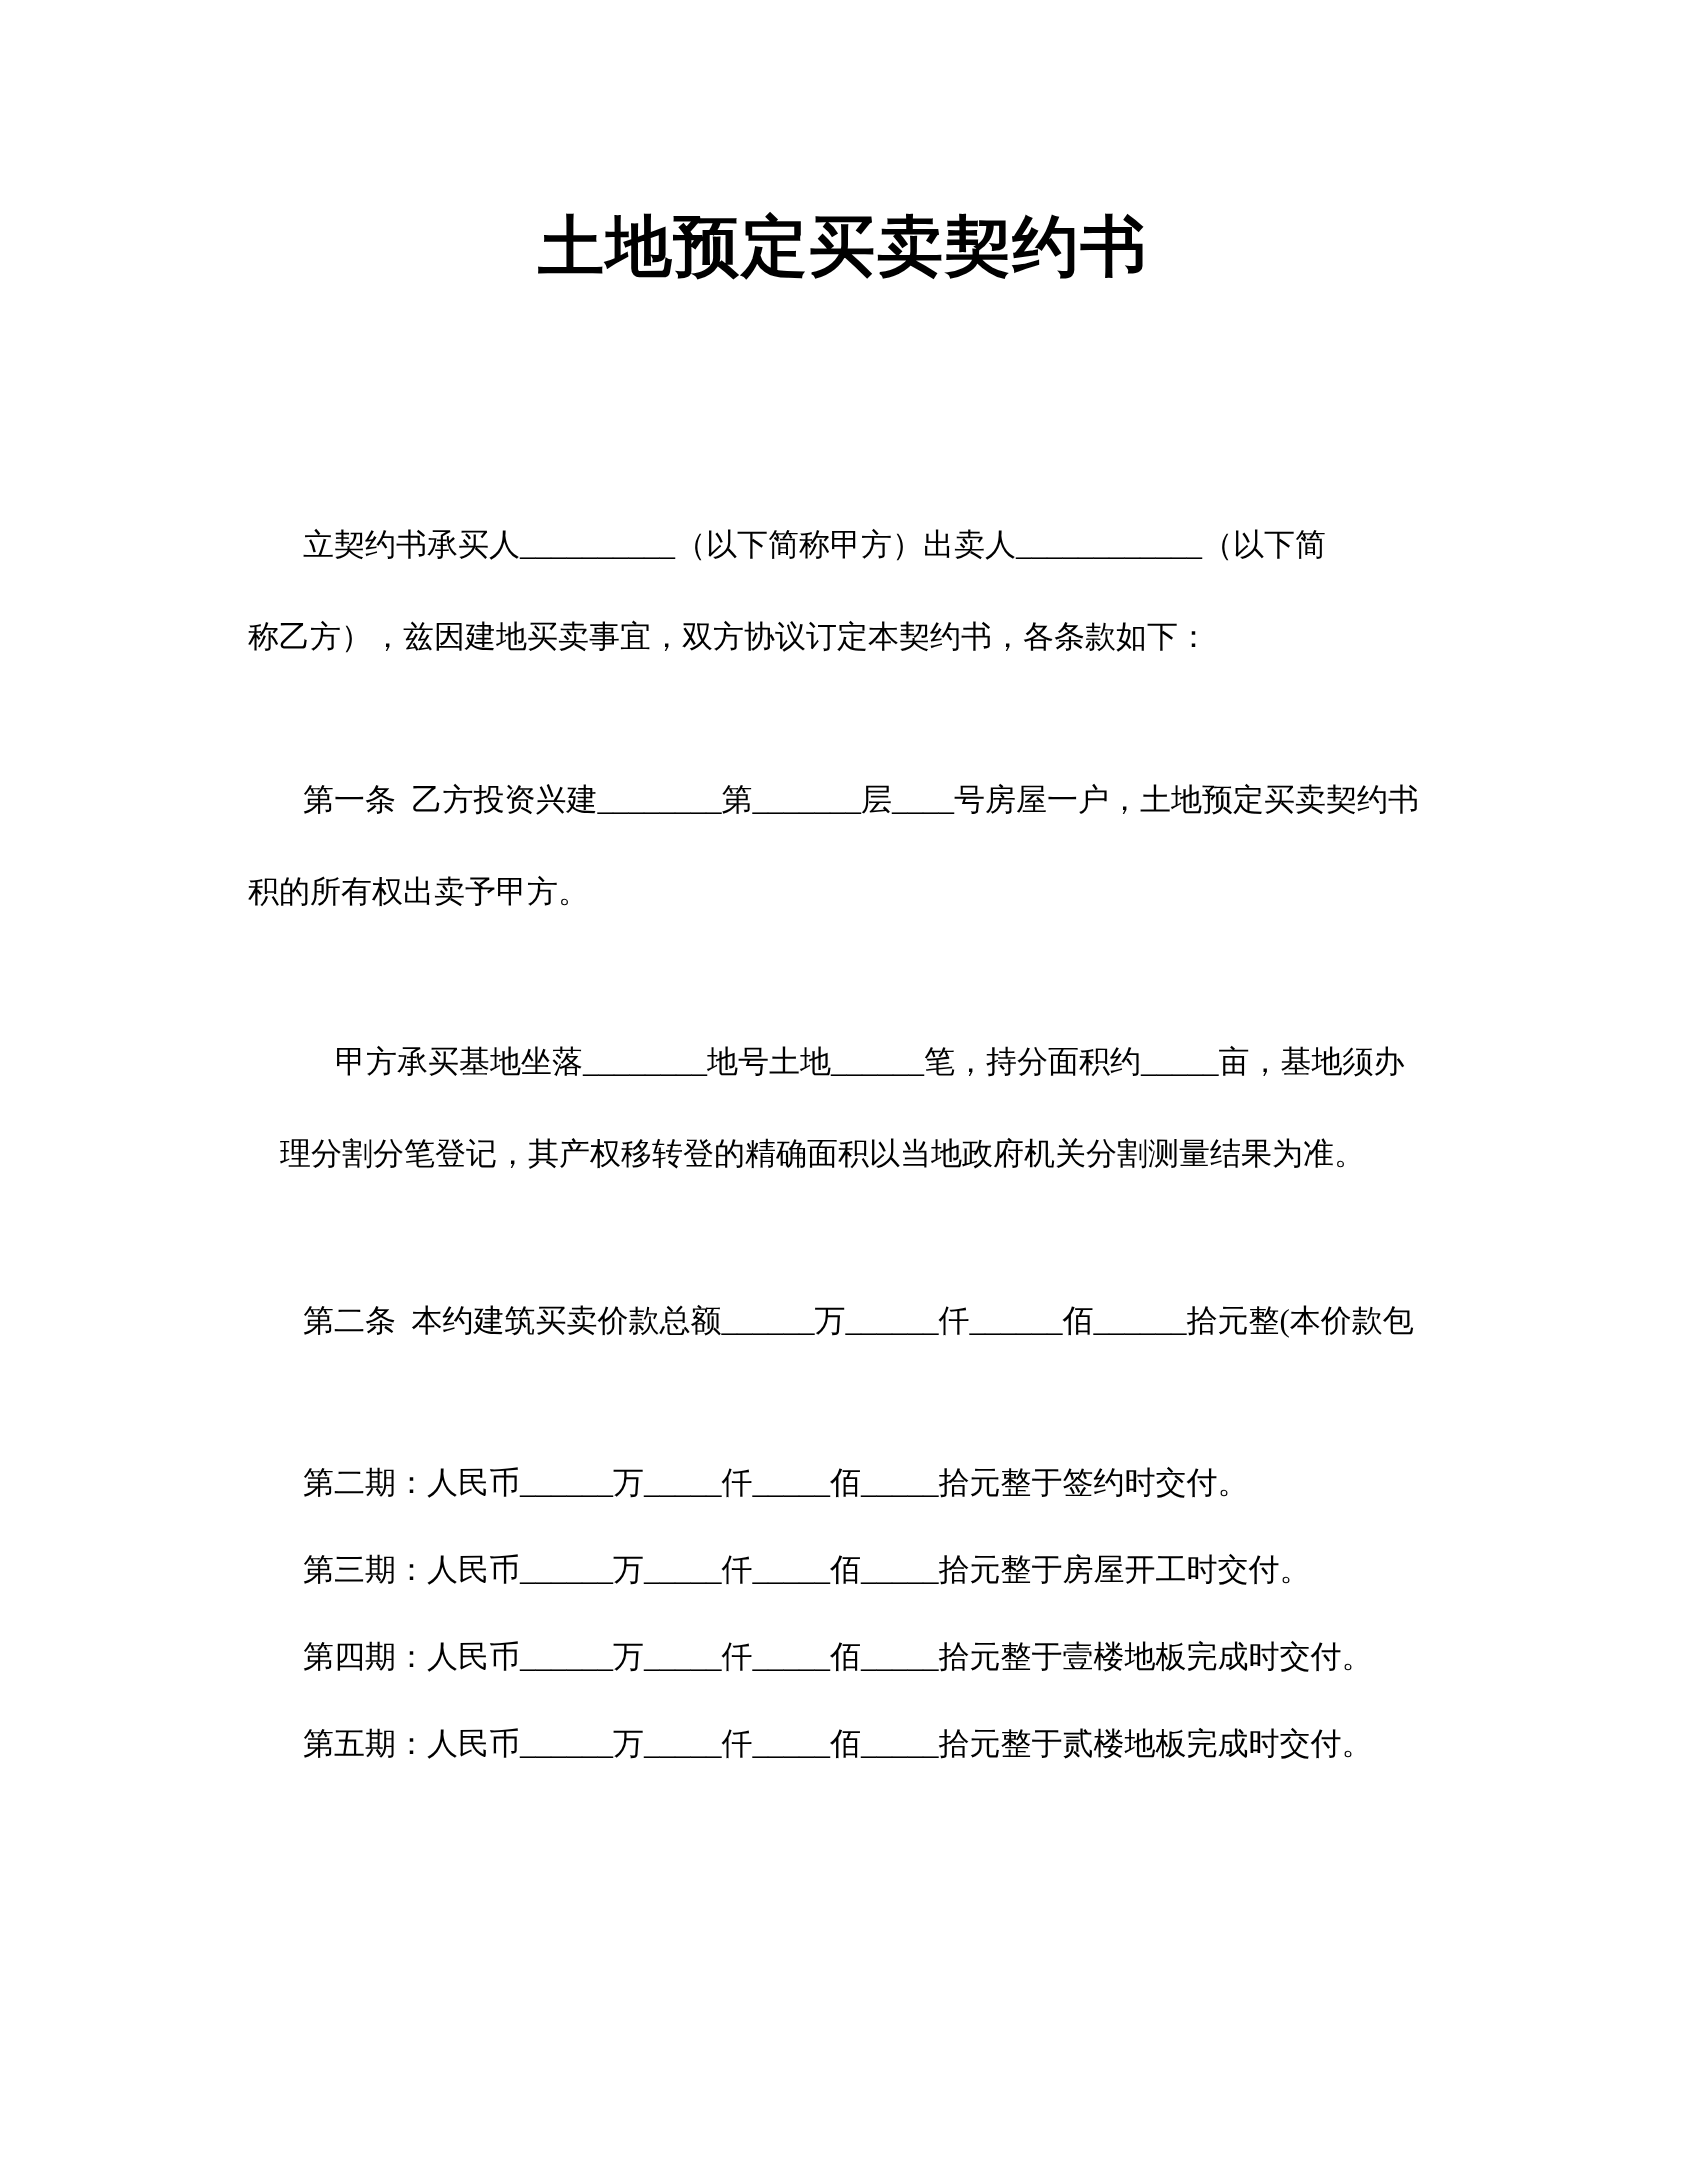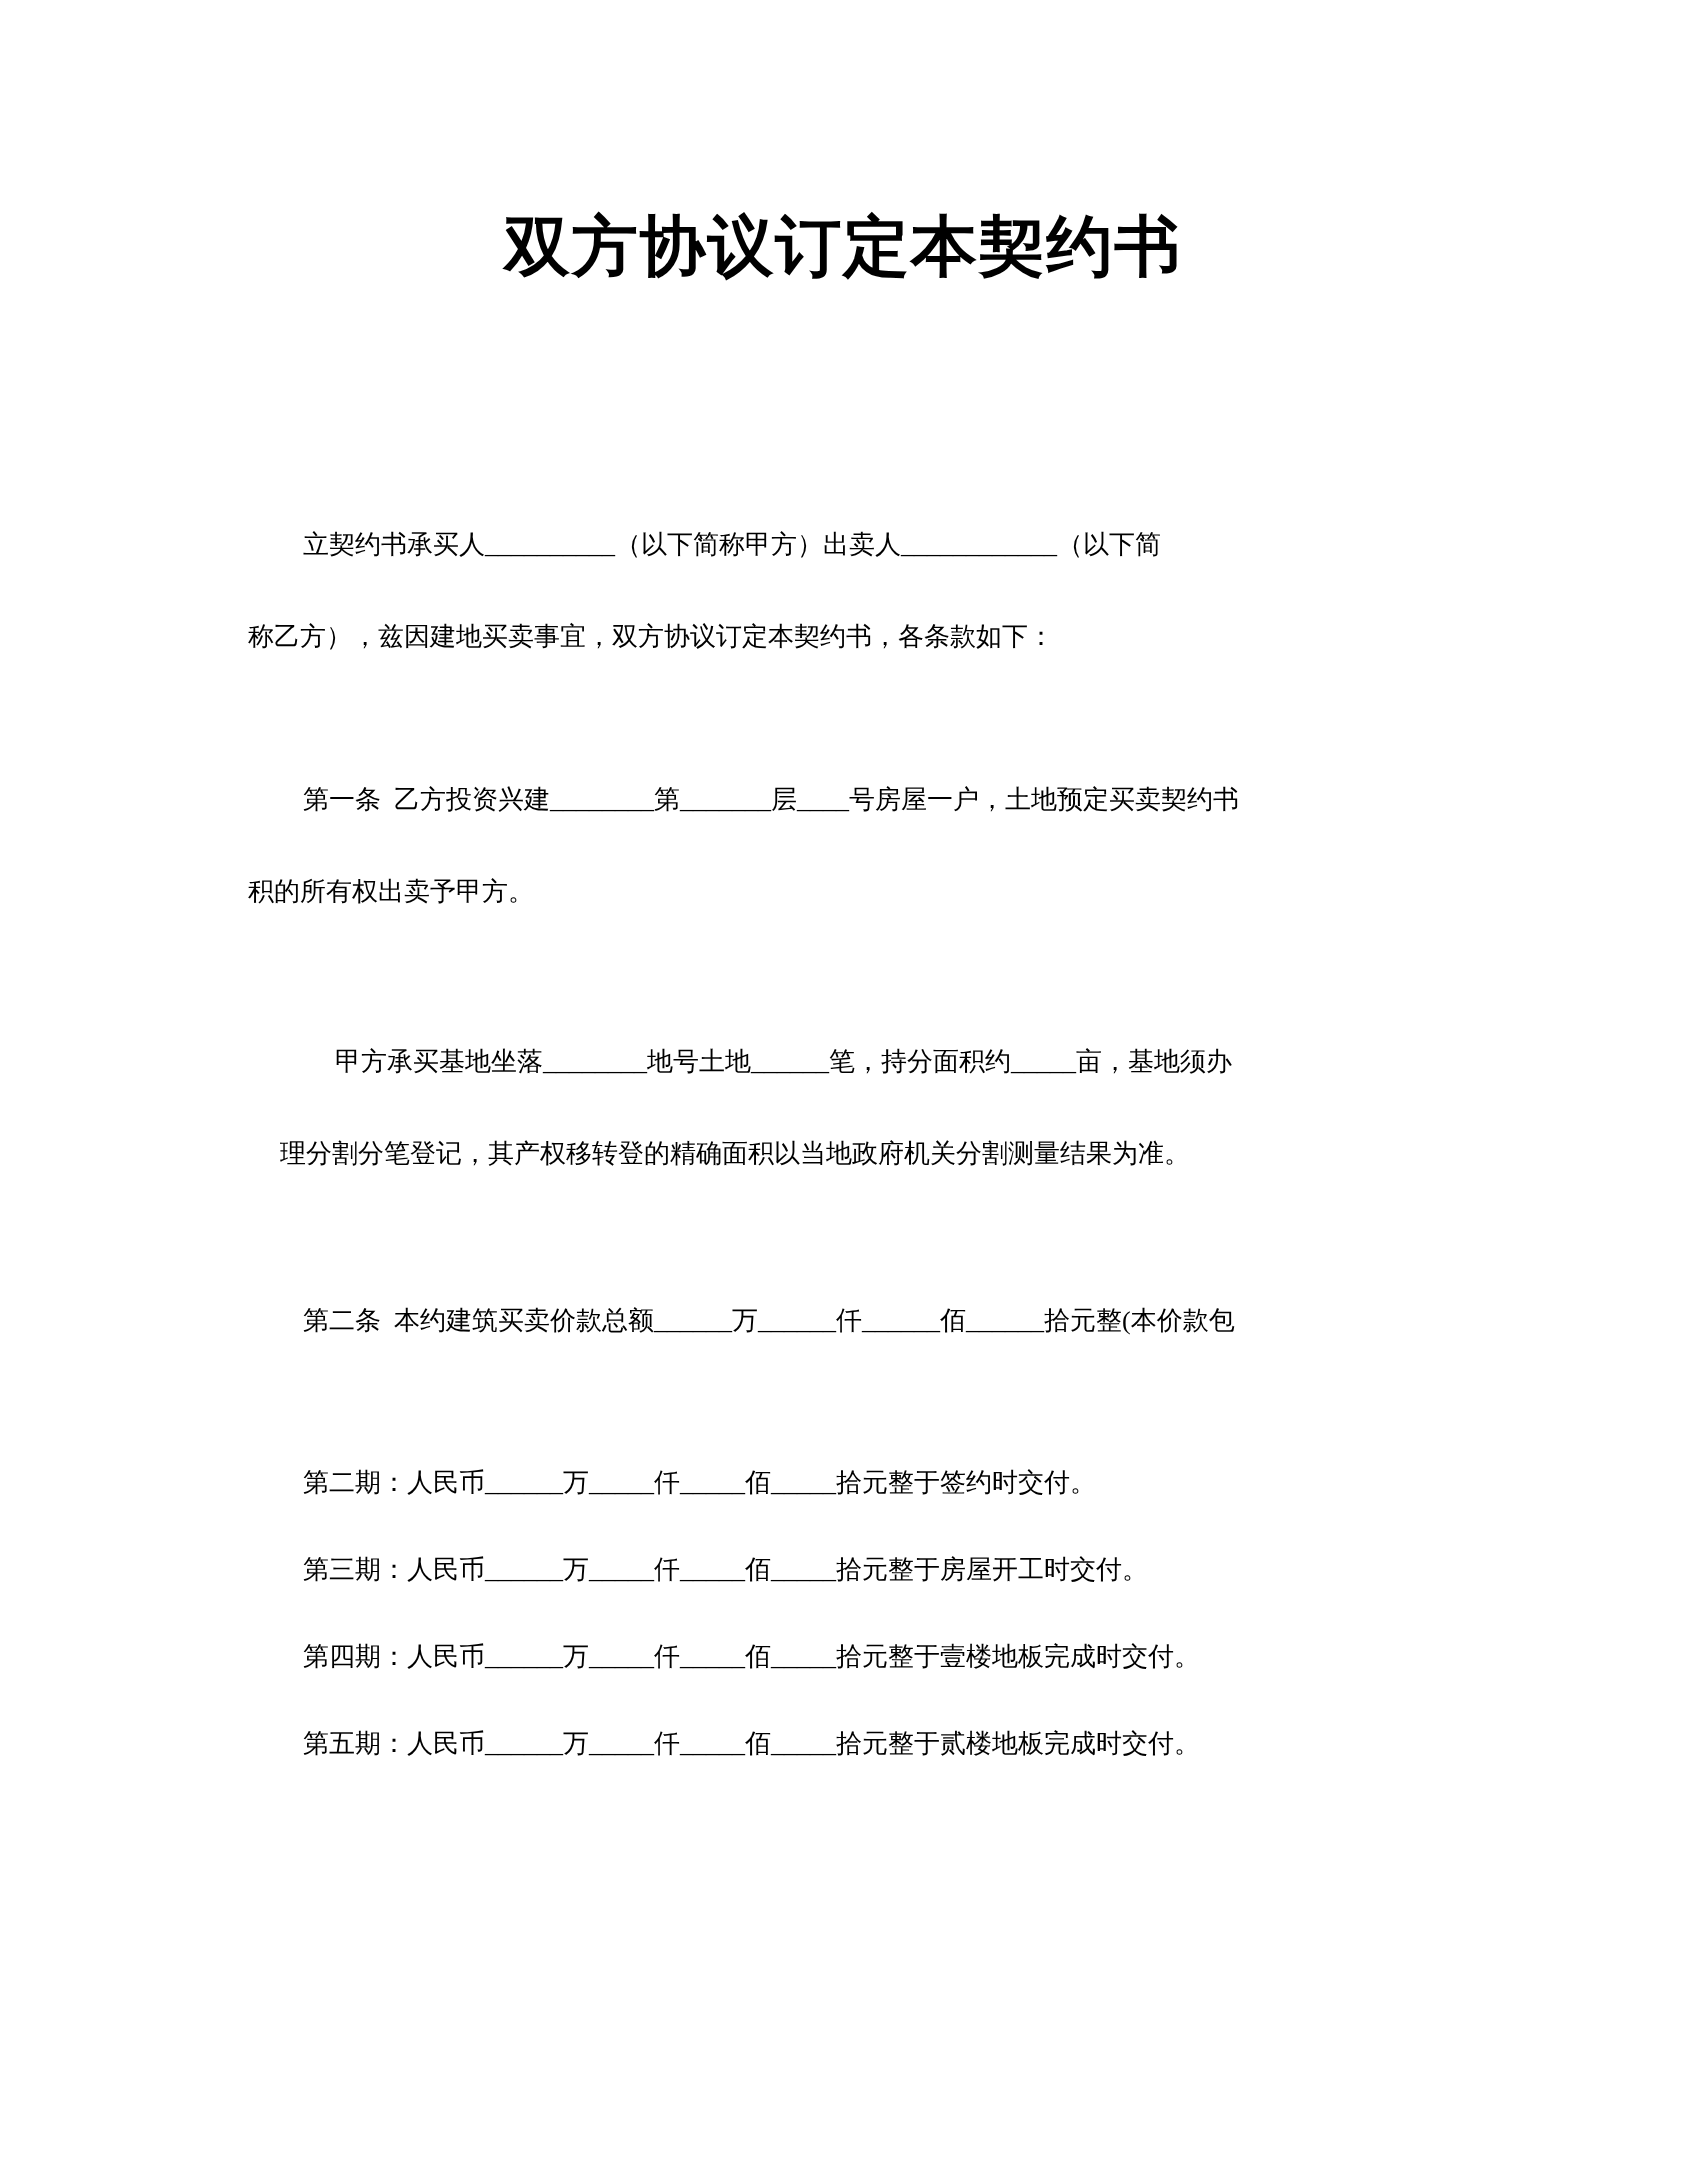--- a/index.html
+++ b/index.html
@@ -24,42 +24,42 @@
     margin: 196px 0 0 0;
     text-align: center;
     font-family: "Liberation Sans", "DejaVu Sans", sans-serif;
     font-weight: bold;
     font-size: 66px;
     line-height: 101px;
     letter-spacing: 1.8px;
   }
   .content {
     margin: 0 237px 0 248px;
-    font-size: 26px;
+    font-size: 31px;
   }
   .line {
     line-height: 92px;
     white-space: pre;
   }
   .indent {
     padding-left: 55px;
   }
   .para-intro { margin-top: 202px; }
   .para-article1 { margin-top: 71px; }
   .para-land { margin-top: 78px; margin-left: 32px; }
   .para-article2 { margin-top: 75px; }
   .para-installments { margin-top: 72px; }
   .para-installments .line { line-height: 87px; }
 </style>
 </head>
 <body>
 
 <div class="page">
 
-  <h1 class="title">双方协议订定本契约书</h1>
+  <h1 class="title">土地预定买卖契约书</h1>
 
   <div class="content">
 
     <div class="para-intro">
       <div class="line indent">立契约书承买人__________（以下简称甲方）出卖人____________（以下简</div>
       <div class="line">称乙方），兹因建地买卖事宜，双方协议订定本契约书，各条款如下：</div>
     </div>
 
     <div class="para-article1">
       <div class="line indent">第一条  乙方投资兴建________第_______层____号房屋一户，土地预定买卖契约书</div>

